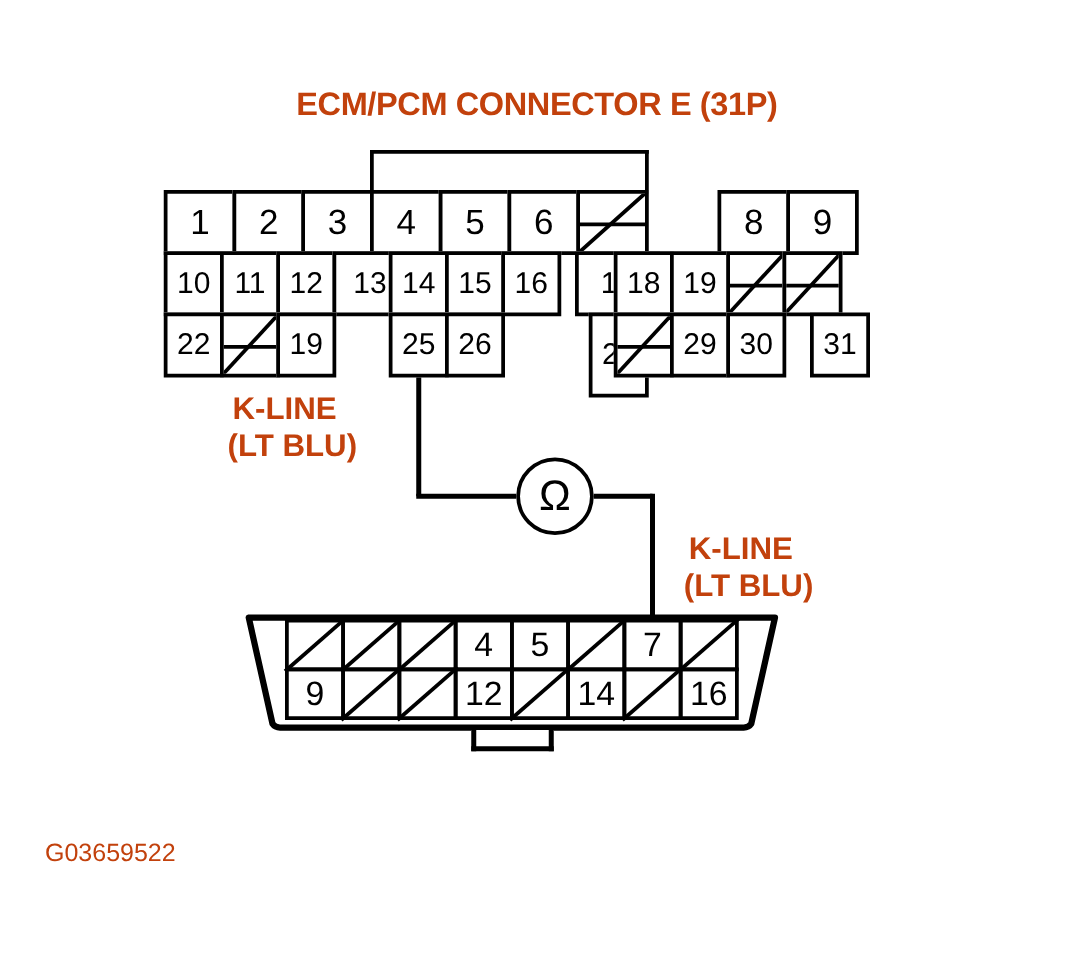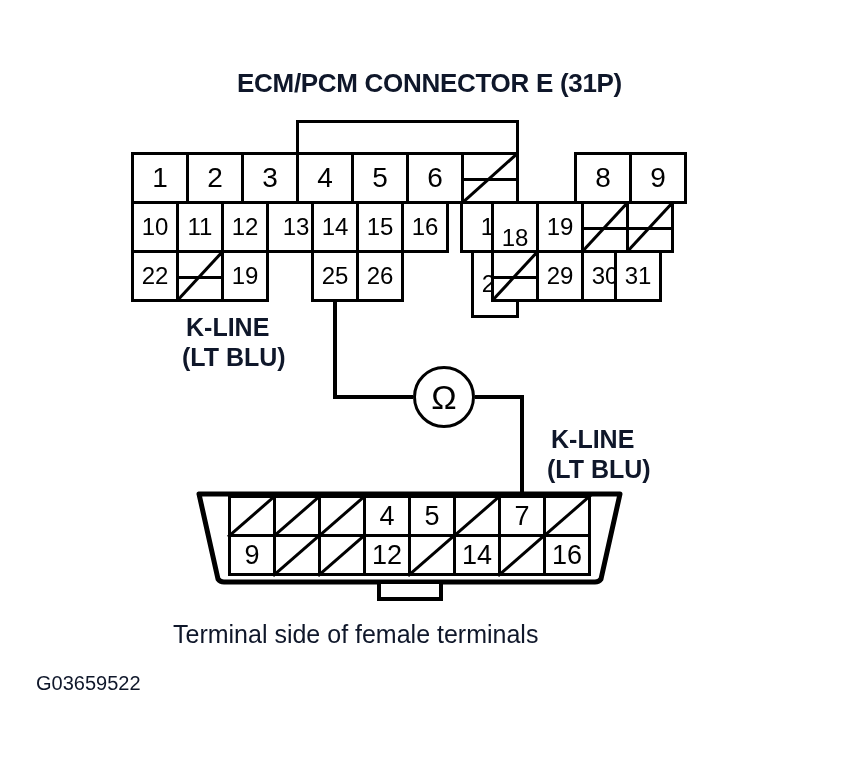--- a/index.html
+++ b/index.html
@@ -13,21 +13,21 @@
   }
   #page {
     position: relative;
     width: 859px;
     height: 769px;
     background: #ffffff;
     overflow: hidden;
   }
 
   
-  .txt { position: absolute; white-space: nowrap; color: #0f172a; }
+  .txt { position: absolute; white-space: nowrap; color: #c2410c; }
   .bold { font-weight: bold; }
 
   #ecm-title {
     left: 0; top: 68px; width: 859px;
     text-align: center;
     font-size: 26px;
     font-weight: bold;
     letter-spacing: -0.3px;
   }
   #wire-side-caption {
@@ -126,21 +126,20 @@
   <div class="txt bold" id="ecm-title">ECM/PCM CONNECTOR E (31P)</div>
 
 
   <div class="txt bold" id="kline-left-1">K-LINE</div>
   <div class="txt bold" id="kline-left-2">(LT BLU)</div>
 
 
   <div class="txt bold" id="kline-right-1">K-LINE</div>
   <div class="txt bold" id="kline-right-2">(LT BLU)</div>
 
-  <div class="txt" id="terminal-side-caption">Terminal side of female terminals</div>
 
   <div class="txt" id="figure-id">G03659522</div>
 
   <div id="ecm-latch" style="left: 296px; top: 120px; width: 223px; height: 35px;"></div>
   <div id="ecm-connector">
       <div class="cell r1" style="left: 131px; top: 152px; width: 58px; height: 52px;">
         <span>1</span>
       </div>
       <div class="cell r1" style="left: 186px; top: 152px; width: 58px; height: 52px;">
         <span>2</span>
@@ -185,21 +184,21 @@
       </div>
       <div class="cell " style="left: 356px; top: 201px; width: 48px; height: 52px;">
         <span>15</span>
       </div>
       <div class="cell " style="left: 401px; top: 201px; width: 48px; height: 52px;">
         <span>16</span>
       </div>
       <div class="cell " style="left: 460px; top: 201px; width: 68px; height: 52px;">
         <span>17</span>
       </div>
-      <div class="cell " style="left: 491px; top: 201px; width: 48px; height: 52px; align-items: flex-end;">
+      <div class="cell " style="left: 491px; top: 201px; width: 48px; height: 52px;">
         <span>18</span>
       </div>
       <div class="cell " style="left: 536px; top: 201px; width: 48px; height: 52px;">
         <span>19</span>
       </div>
       <div class="cell " style="left: 581px; top: 201px; width: 48px; height: 52px;">
         <span class="slash">
           <span style="position:absolute;left:50%;top:50%;width:70.76722405181653px;height:3px;background:#000000;transform:translate(-50%,-50%) rotate(-47.290610042638534deg);"></span>
         </span>
       </div>
@@ -232,21 +231,21 @@
         <span class="slash">
           <span style="position:absolute;left:50%;top:50%;width:70.76722405181653px;height:3px;background:#000000;transform:translate(-50%,-50%) rotate(-47.290610042638534deg);"></span>
         </span>
       </div>
       <div class="cell " style="left: 536px; top: 250px; width: 48px; height: 52px;">
         <span>29</span>
       </div>
       <div class="cell " style="left: 581px; top: 250px; width: 48px; height: 52px; text-align: right;">
         <span>30</span>
       </div>
-      <div class="cell " style="left: 614px; top: 250px; width: 48px; height: 52px;">
+      <div class="cell " style="left: 648px; top: 250px; width: 48px; height: 52px;">
         <span>31</span>
       </div>
     </div>
 
   <div id="dlc-wrap">
       <div style="position: absolute; left: 196px; top: 490px; width: 427px; height: 95px;"><svg width="427" height="95" viewBox="0 0 427 95">
           <path d="M3,4 L424,4 L405,89 Q403,92 399,92 L28,92 Q24,92 22,89 Z" fill="#fff" stroke="#000000" stroke-width="5" stroke-linejoin="round"></path>
         </svg></div>
       <div style="position: absolute; box-sizing: border-box; left: 376.5px; top: 584px; width: 66px; height: 17px; border-top: none; border-right: 4px solid rgb(0, 0, 0); border-bottom: 4px solid rgb(0, 0, 0); border-left: 4px solid rgb(0, 0, 0); border-image: initial; background: rgb(255, 255, 255);"></div>
       <div class="dlc-cell" style="left: 228px; top: 495px; width: 48px; height: 42px;">

